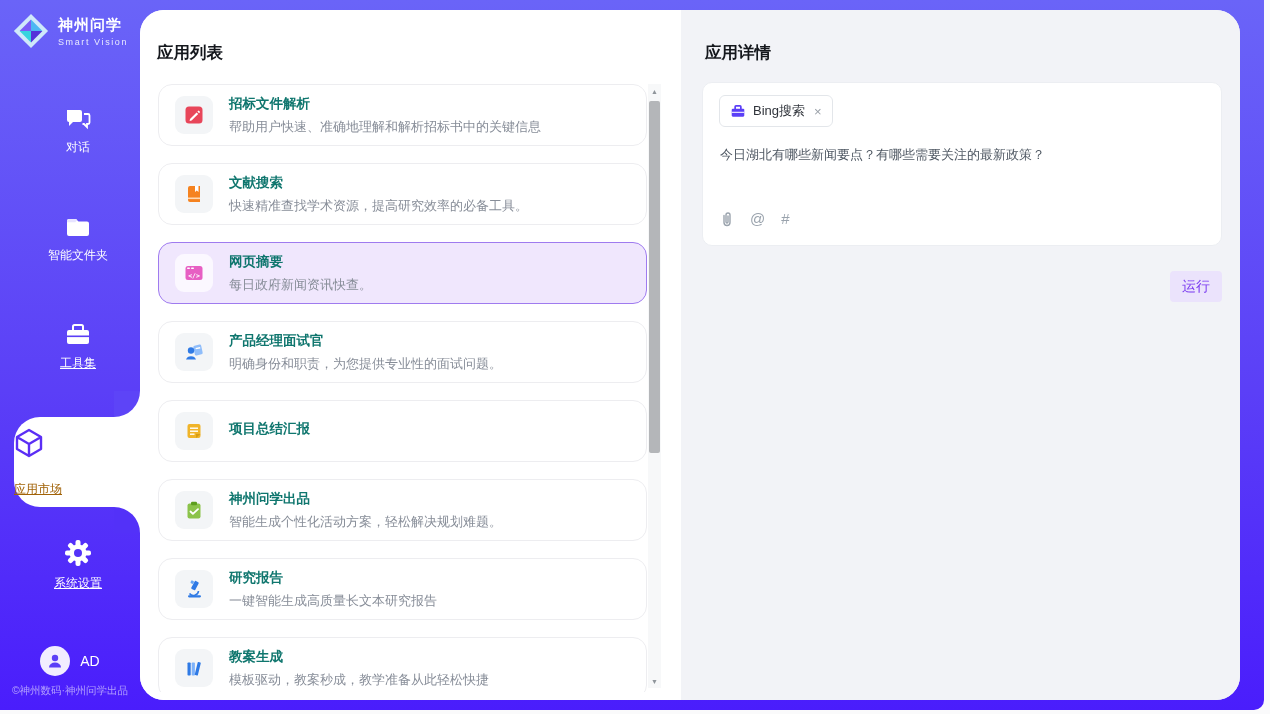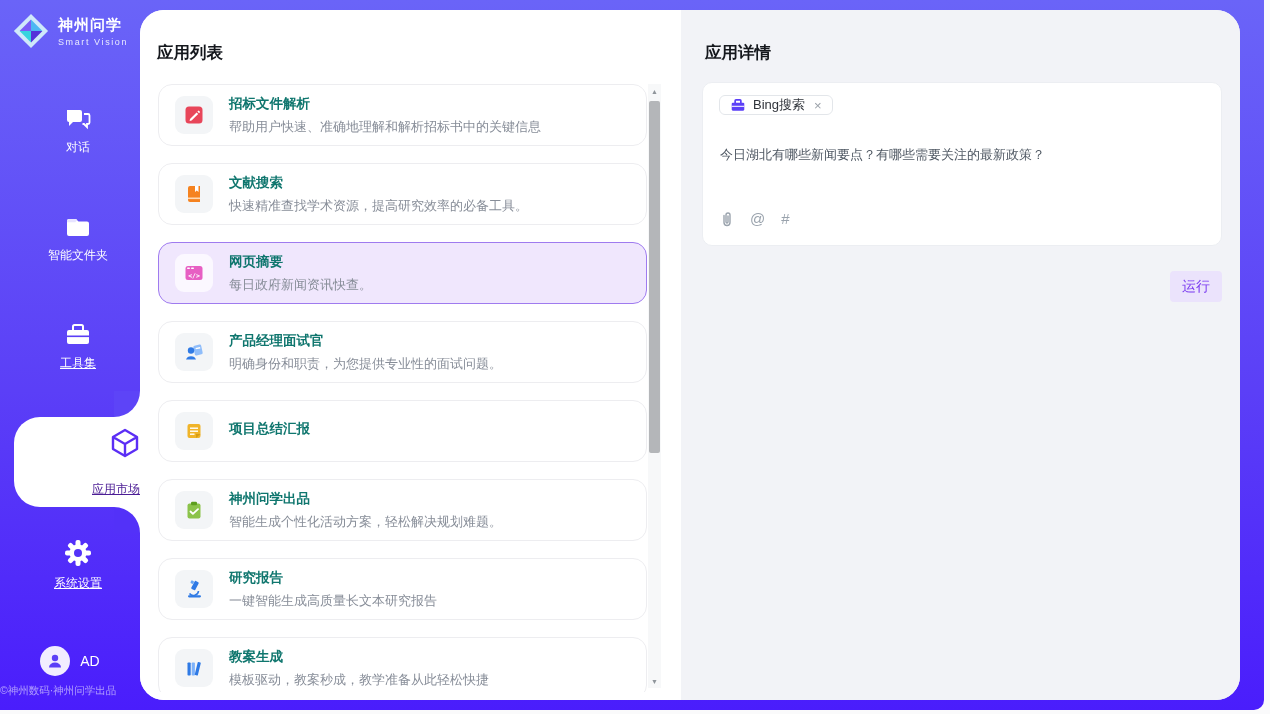--- a/index.html
+++ b/index.html
@@ -16,32 +16,32 @@
   .logo-row { position:absolute; left:12px; top:12px; display:flex; align-items:center; gap:8px; }
   .logo-title { color:#fff; font-size:15px; font-weight:bold; letter-spacing:1px; }
   .logo-sub { color:#e8eaff; font-size:9px; letter-spacing:1.6px; margin-top:2px; }
   .nav { position:absolute; left:0; width:156px; display:flex; flex-direction:column;
     align-items:center; gap:7px; color:#fff; font-size:12px; cursor:pointer; }
   #nav-chat { top:106px; } #nav-folder { top:214px; } #nav-tools { top:322px; } #nav-settings { top:538px; }
   .underlined { text-decoration:underline; }
 
   #nav-market { position:absolute; left:14px; top:417px; width:126px; height:90px;
     background:#fff; border-radius:26px 0 0 26px; display:flex; flex-direction:column;
-    align-items:flex-end; justify-content:center; gap:22px; color:#4c1d95; font-size:12px; cursor:pointer; }
+    align-items:flex-start; justify-content:center; gap:22px; color:#a16207; font-size:12px; cursor:pointer; }
   .curve { position:absolute; right:0; width:26px; height:26px; background:#fff; }
   .curve-top { top:-26px; } .curve-bottom { bottom:-26px; }
   .curve-top::after { content:''; position:absolute; inset:0; background:#5d44f7; border-bottom-right-radius:26px; }
   .curve-bottom::after { content:''; position:absolute; inset:0; background:#5331f8; border-top-right-radius:26px; }
 
   .user-row { position:absolute; top:646px; left:0; width:140px; display:flex;
     align-items:center; justify-content:center; gap:10px; cursor:pointer; }
   .avatar { width:30px; height:30px; border-radius:50%; background:#f1edff;
     display:flex; align-items:center; justify-content:center; }
   .user-name { color:#fff; font-size:14px; }
-  .copyright { position:absolute; top:684px; width:140px; 
+  .copyright { position:absolute; top:684px; width:140px; text-align:center;
     font-size:10.5px; color:rgba(255,255,255,.55); }
 
   
   #content { position:absolute; left:140px; top:10px; width:1100px; height:690px;
     border-radius:24px; overflow:hidden; display:flex; background:#fff;justify-content:flex-end; }
   #list-panel { width:541px; background:#fff; position:relative; }
   #detail-panel { flex:1; background:#f2f3f7; position:relative; }
   .panel-title { position:absolute; top:32px; font-size:16.5px; font-weight:bold; color:#14171c; }
   #list-panel .panel-title { left:17px; }
   #detail-panel .panel-title { left:24px; }
@@ -61,21 +61,21 @@
   .scrollbar { position:absolute; left:508px; top:74px; width:13px; height:604px; background:#f7f8f9; }
   .sb-arrow { position:absolute; left:0; width:13px; height:14px; display:flex; align-items:center;
     justify-content:center; font-size:7px; color:#8f959b; cursor:pointer; }
   .sb-up { top:0; } .sb-down { bottom:0; }
   .sb-thumb { position:absolute; top:17px; left:1px; width:11px; height:352px;
     background:#b4b6b9; border-radius:2px; cursor:pointer; }
 
   
   .detail-card { position:absolute; left:21px; top:72px; width:520px; height:164px;
     background:#fff; border:1px solid #eceef2; border-radius:10px; }
-  .tool-tag { position:absolute; left:16px; top:12px; height:20px; display:inline-flex;
+  .tool-tag { position:absolute; left:16px; top:12px; height:32px; display:inline-flex;
     align-items:center; gap:7px; padding:0 10px; border:1px solid #e3e6ea; border-radius:6px;
     background:#fff; cursor:pointer; }
   .tag-label { font-size:13px; color:#2f333a; }
   .tag-close { font-size:13px; color:#9aa0a8; margin-left:2px; cursor:pointer; }
   .prompt-text { position:absolute; left:17px; top:62px; right:16px; font-size:13px;
     color:#4f5863; line-height:1.5; cursor:text; }
   .tool-row { position:absolute; left:17px; bottom:18px; display:flex; gap:16px;
     align-items:center; color:#9aa3ad; }
   .tool-row .glyph { font-size:15px; cursor:pointer; }
   .run-btn { position:absolute; left:489px; top:261px; width:52px; height:31px;

